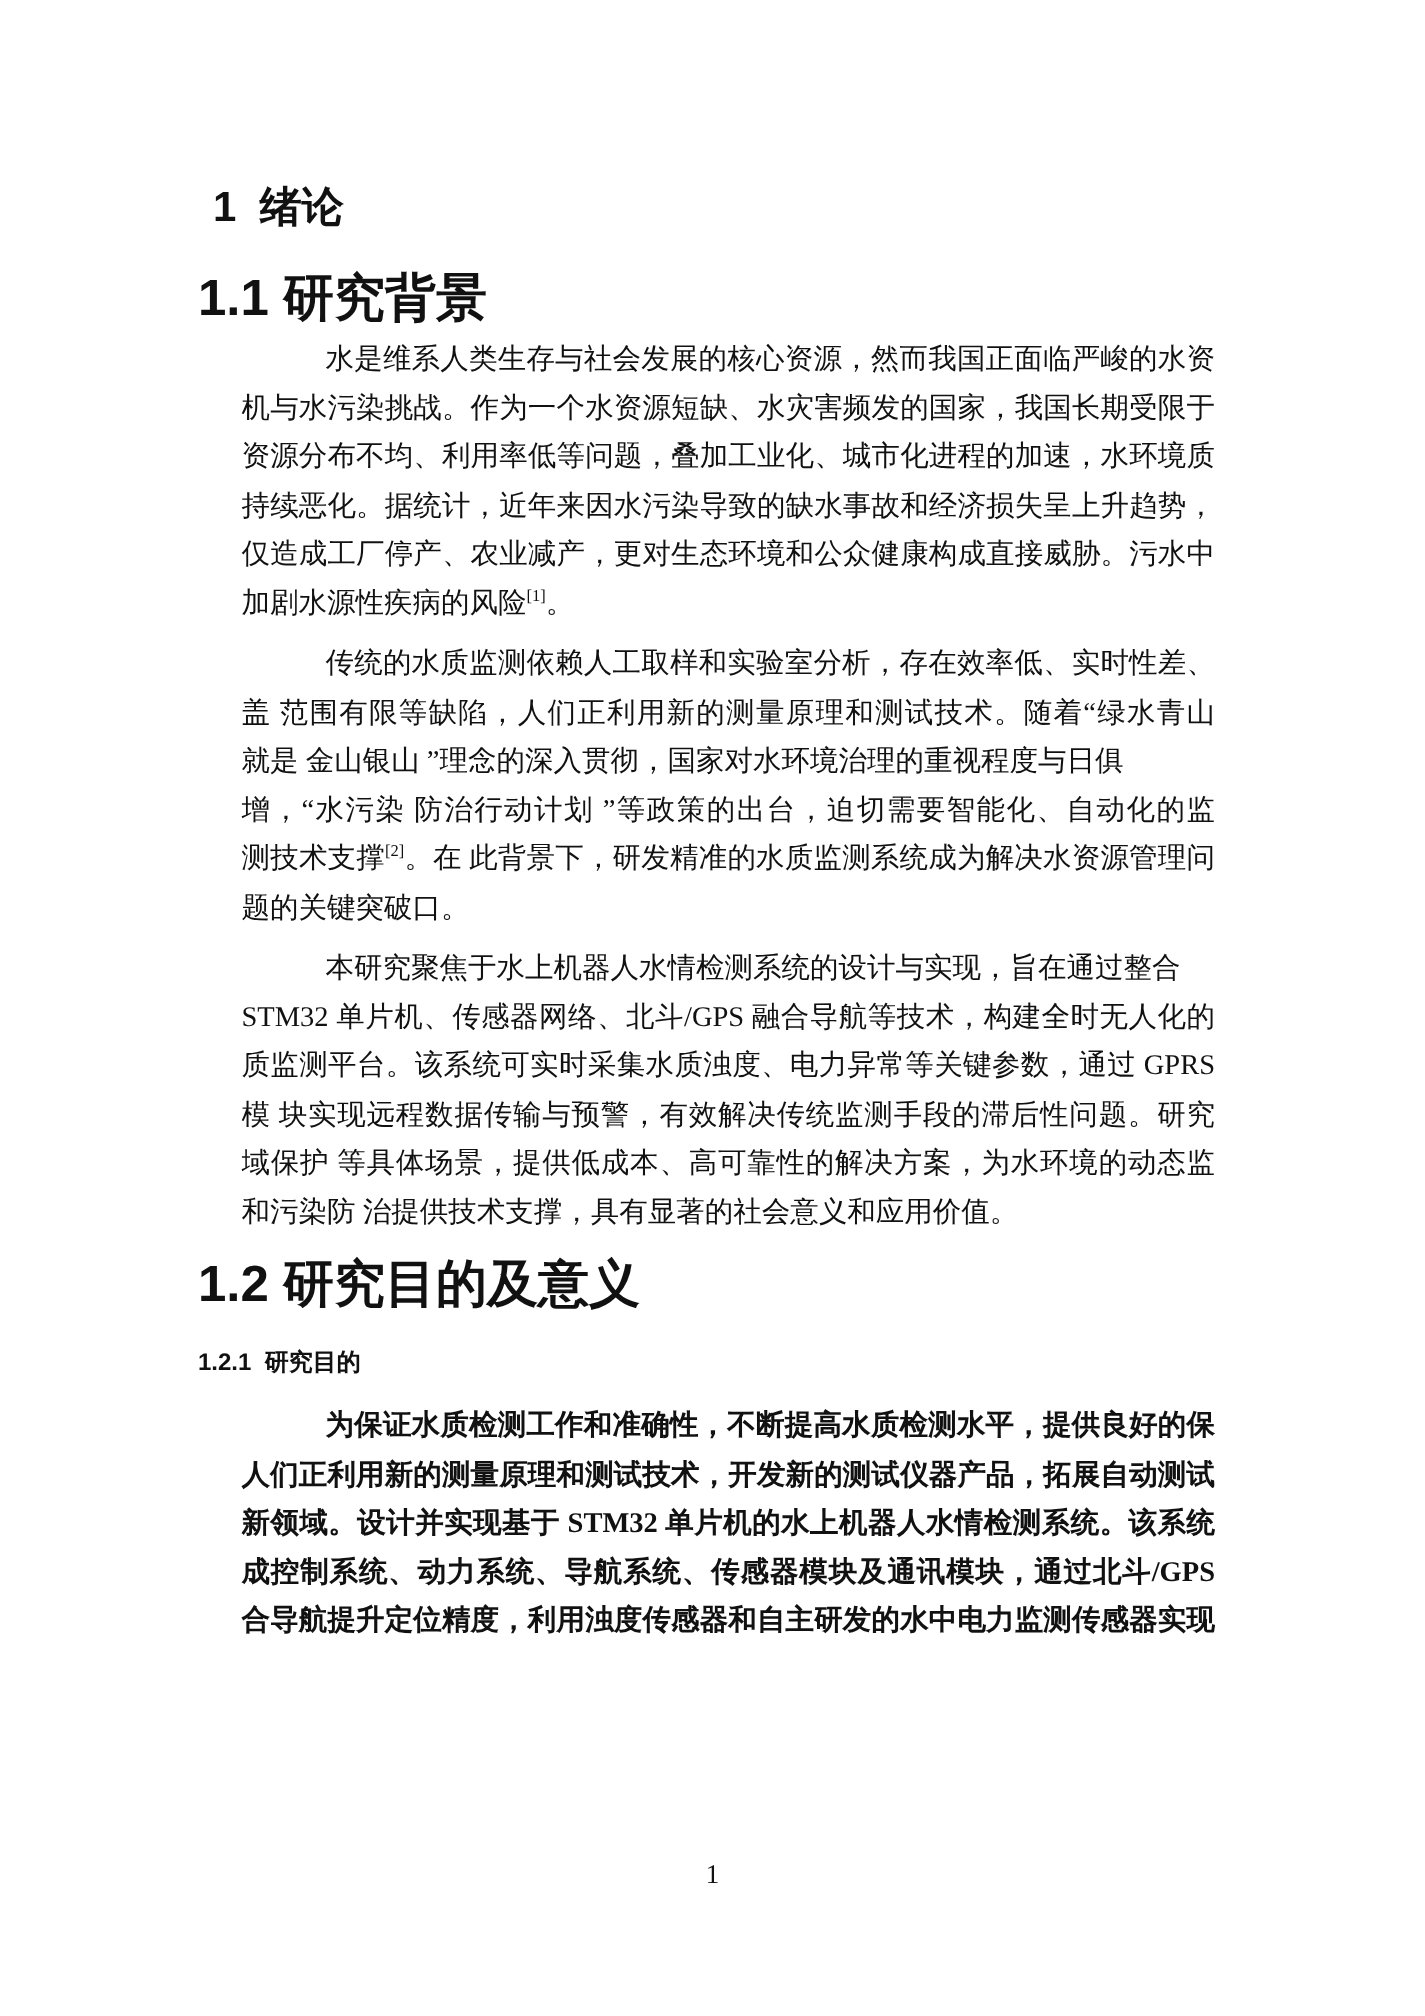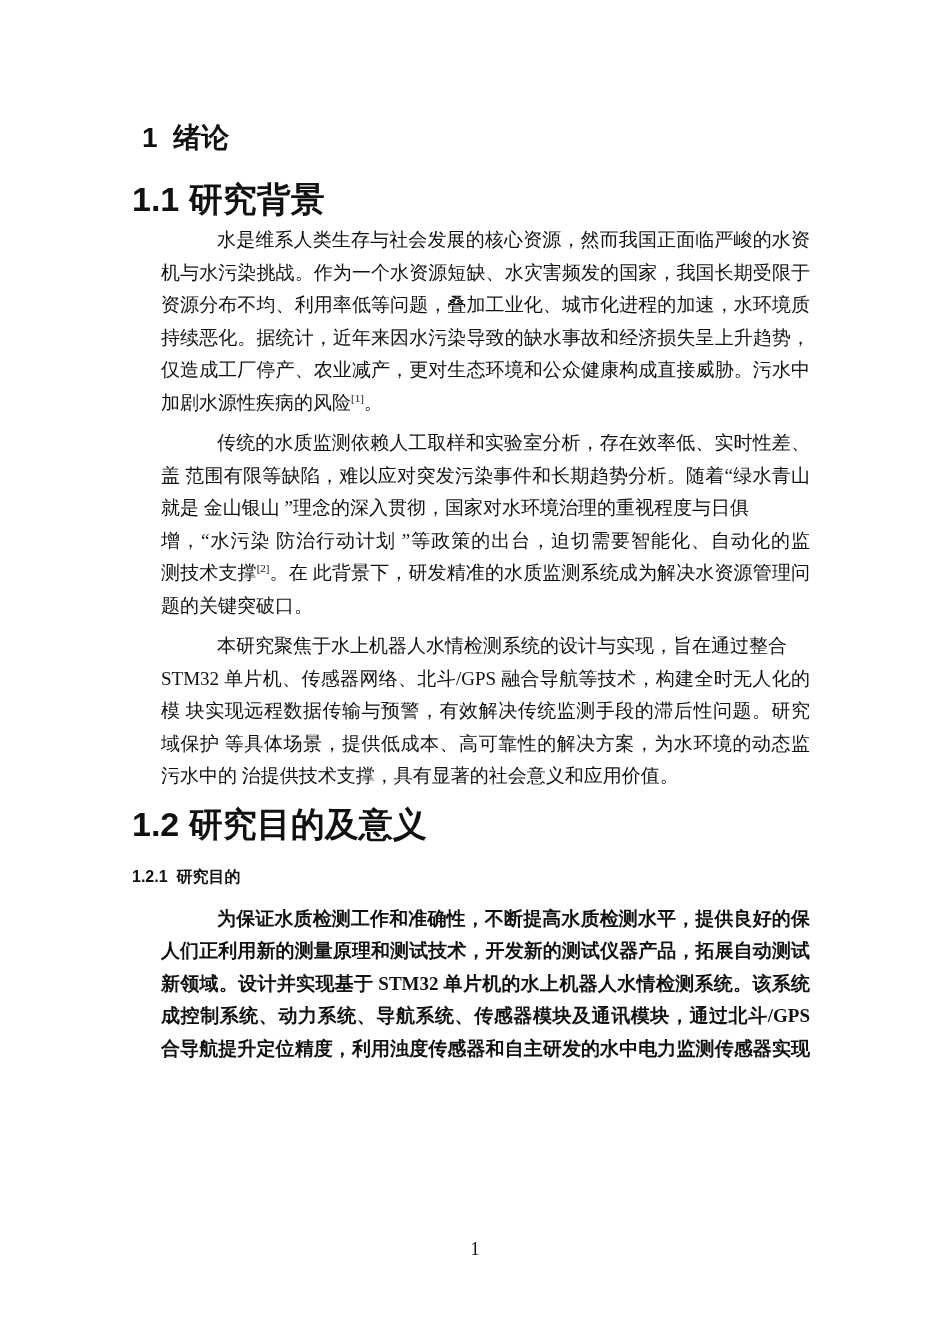--- a/index.html
+++ b/index.html
@@ -90,33 +90,34 @@
       <div class="line indent">水是维系人类生存与社会发展的核心资源，然而我国正面临严峻的水资源危</div>
       <div class="line">机与水污染挑战。作为一个水资源短缺、水灾害频发的国家，我国长期受限于水</div>
       <div class="line">资源分布不均、利用率低等问题，叠加工业化、城市化进程的加速，水环境质量</div>
       <div class="line">持续恶化。据统计，近年来因水污染导致的缺水事故和经济损失呈上升趋势，不</div>
       <div class="line">仅造成工厂停产、农业减产，更对生态环境和公众健康构成直接威胁。污水中的</div>
       <div class="line njust">加剧水源性疾病的风险<sup>[1]</sup>。</div>
     </div>
 
     <div class="para-block">
       <div class="line indent">传统的水质监测依赖人工取样和实验室分析，存在效率低、实时性差、覆</div>
-      <div class="line">盖 范围有限等缺陷，难以应对突发污染事件和长期趋势分析。随着“绿水青山</div>
+      <div class="line">盖 范围有限等缺陷，人们正利用新的测量原理和测试技术。随着“绿水青山</div>
       <div class="line njust">就是 金山银山 ”理念的深入贯彻，国家对水环境治理的重视程度与日俱</div>
       <div class="line">增，“水污染 防治行动计划 ”等政策的出台，迫切需要智能化、自动化的监</div>
       <div class="line">测技术支撑<sup>[2]</sup>。在 此背景下，研发精准的水质监测系统成为解决水资源管理问</div>
       <div class="line njust">题的关键突破口。</div>
     </div>
 
     <div class="para-block">
       <div class="line indent njust">本研究聚焦于水上机器人水情检测系统的设计与实现，旨在通过整合</div>
       <div class="line">STM32 单片机、传感器网络、北斗/GPS 融合导航等技术，构建全时无人化的水</div>
+      <div class="line">质监测平台。该系统可实时采集水质浊度、电力异常等关键参数，通过 GPRS</div>
       <div class="line">模 块实现远程数据传输与预警，有效解决传统监测手段的滞后性问题。研究不</div>
       <div class="line">域保护 等具体场景，提供低成本、高可靠性的解决方案，为水环境的动态监管</div>
-      <div class="line njust">污水中的 治提供技术支撑，具有显著的社会意义和应用价值。</div>
+      <div class="line njust">和污染防 治提供技术支撑，具有显著的社会意义和应用价值。</div>
     </div>
 
     <div class="section-title tight">1.2 研究目的及意义</div>
 
     <div class="subsection-title">1.2.1  研究目的</div>
 
     <div class="para-block p4">
       <div class="line indent">为保证水质检测工作和准确性，不断提高水质检测水平，提供良好的保证。</div>
       <div class="line">人们正利用新的测量原理和测试技术，开发新的测试仪器产品，拓展自动测试的</div>
       <div class="line">新领域。设计并实现基于 STM32 单片机的水上机器人水情检测系统。该系统集</div>

